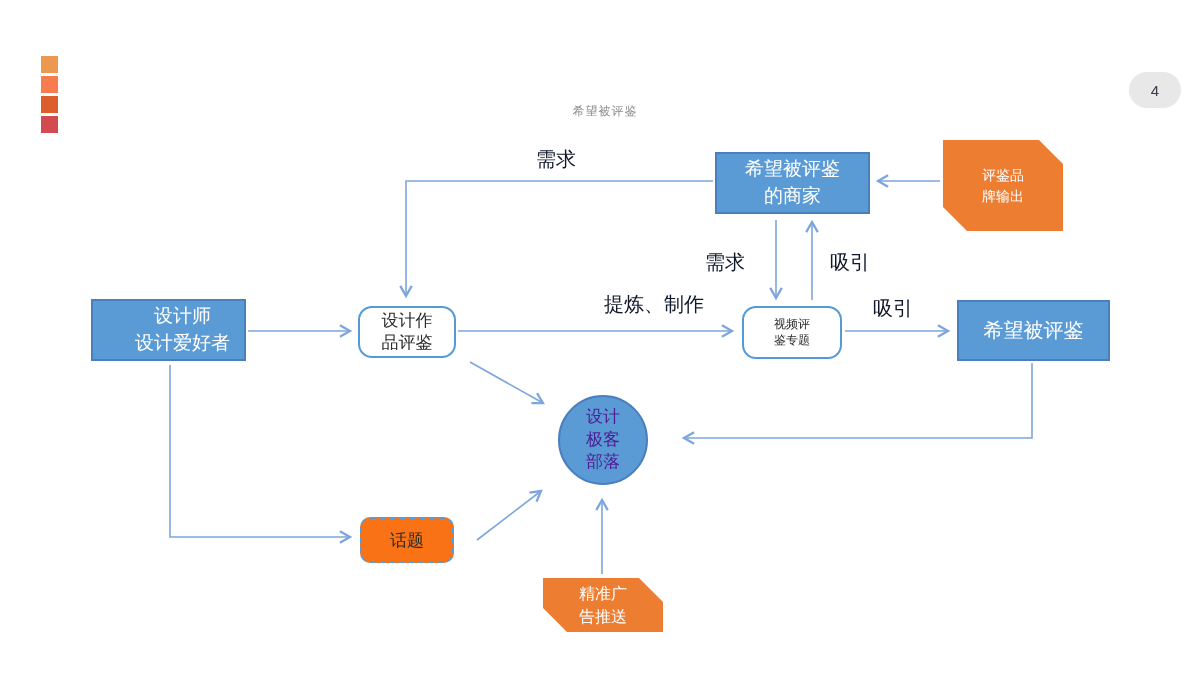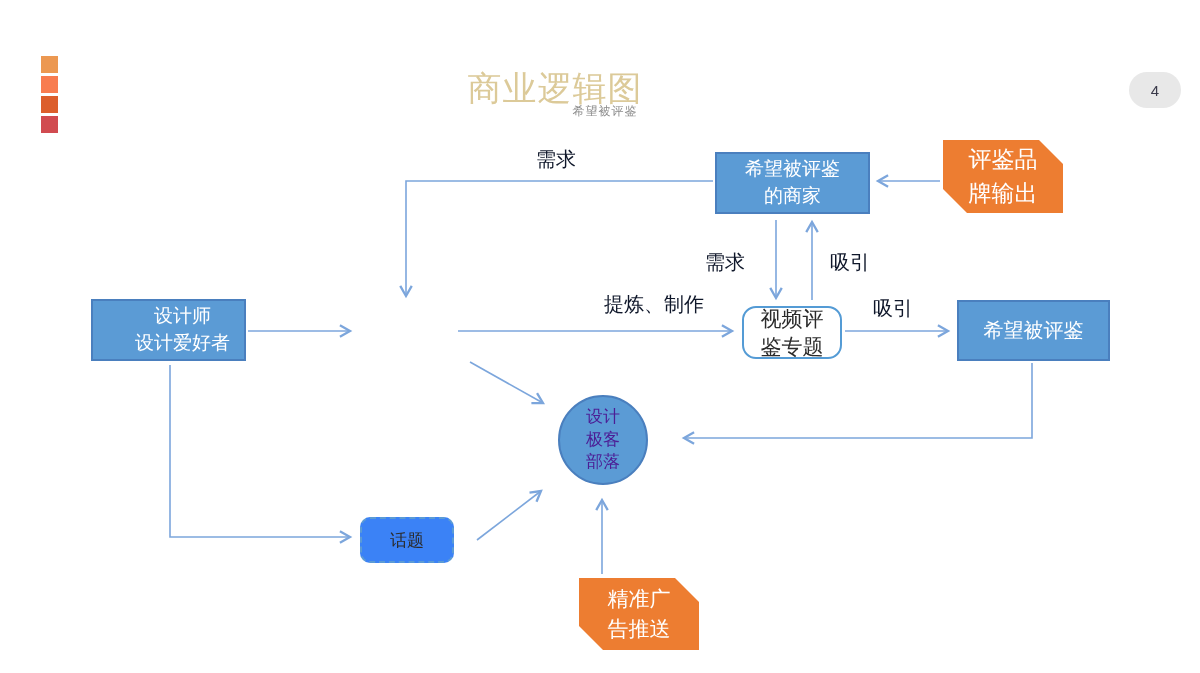--- a/index.html
+++ b/index.html
@@ -38,34 +38,34 @@
   #arrows { position:absolute; left:0; top:0; }
   #arrows path { fill:none; stroke:#7CA6DC; stroke-width:1.6; }
 
   
   .node {
     position:absolute; display:flex; align-items:center; justify-content:center;
     text-align:center; white-space:pre-line; box-sizing:border-box;
   }
   .blue   { background:#5B9BD5; border:2px solid #4A7FBE; color:#fff; }
   .outline{ background:#fff; border:2px solid #549BD5; border-radius:14px; color:#2B2B2B; }
-  .dashed { background:#3b82f6; border:2px dashed #5B9BD5; border-radius:10px; color:#2B2B2B; }
+  .dashed { background:#f97316; border:2px dashed #5B9BD5; border-radius:10px; color:#2B2B2B; }
   .orange { background:#ED7D31; color:#fff;
     clip-path:polygon(0 0, calc(100% - 24px) 0, 100% 24px, 100% 100%, 24px 100%, 0 calc(100% - 24px)); }
   .circle { background:#5B9BD5; border:2px solid #4A7FBE; border-radius:50%; color:#4c1d95; }
 
   #n-designers { left:91px;  top:299px; width:155px; height:62px; font-size:19px; line-height:1.4;padding-left:28px; }
   #n-works     { left:358px; top:306px; width:98px;  height:52px; font-size:17px; line-height:1.3; }
   #n-merchants { left:715px; top:152px; width:155px; height:62px; font-size:19px; line-height:1.4;text-align:center; }
-  #n-brand     { left:943px; top:140px; width:120px; height:73px; font-size:23px; line-height:1.45; }
-  #n-video     { left:742px; top:306px; width:100px; height:53px; font-size:21px; line-height:1.3; }
+  #n-brand     { left:943px; top:140px; width:120px; height:91px; font-size:14px; line-height:1.45; }
+  #n-video     { left:742px; top:306px; width:100px; height:53px; font-size:12px; line-height:1.3; }
   #n-users     { left:957px; top:300px; width:153px; height:61px; font-size:20px; }
   #n-tribe     { left:558px; top:395px; width:90px;  height:90px; font-size:17px; line-height:1.35; }
   #n-topic     { left:360px; top:517px; width:94px;  height:46px; font-size:17px; }
-  #n-adpush    { left:543px; top:578px; width:120px; height:72px; font-size:21px; line-height:1.45;margin-left:36px; }
+  #n-adpush    { left:543px; top:578px; width:120px; height:54px; font-size:16px; line-height:1.45; }
 
   
   .flabel { position:absolute; color:#0f172a; font-size:20px; }
   #l-demand-top    { left:506px; top:146px; width:100px; text-align:center; }
   #l-refine        { left:529px; top:291px; width:175px; text-align:right; }
   #l-demand-mid    { left:705px; top:249px; width:60px; }
   #l-attract-mid   { left:830px; top:249px; width:60px; }
   #l-attract-right { left:873px; top:295px; width:60px; }
   #l-interests     { left:253px; top:429px; font-size:23px; }
 </style>
@@ -74,21 +74,20 @@
 
 <div id="slide">
 
   <div id="accent-bars">
     <div class="bar"></div>
     <div class="bar"></div>
     <div class="bar"></div>
     <div class="bar"></div>
   </div>
 
-  <div id="slide-title">商业逻辑图</div>
   <div id="slide-subtitle">希望被评鉴</div>
   <div id="page-pill">
     <span>4</span>
   </div>
 
   <svg id="arrows" width="1200" height="673" viewBox="0 0 1200 673">
     <defs>
       <marker id="ah" viewBox="0 0 10 10" refX="8" refY="5" markerWidth="9" markerHeight="9" orient="auto-start-reverse">
         <path d="M1,1 L8,5 L1,9" fill="none" stroke="#7CA6DC" stroke-width="1.6"></path>
       </marker>
@@ -102,20 +101,22 @@
     <path d="M470 362 L543 403" marker-end="url(#ah)"></path>
     <path d="M170 365 L170 537 L350 537" marker-end="url(#ah)"></path>
     <path d="M477 540 L541 491" marker-end="url(#ah)"></path>
     <path d="M602 574 L602 500" marker-end="url(#ah)"></path>
     <path d="M1032 363 L1032 438 L684 438" marker-end="url(#ah)"></path>
     <path d="M940 181 L878 181" marker-end="url(#ah)"></path>
   </svg>
 
   <div id="n-designers" class="node blue">设计师
 设计爱好者</div>
+  <div id="n-works" class="node outline">设计作
+品评鉴</div>
   <div id="n-merchants" class="node blue">希望被评鉴
 的商家</div>
   <div id="n-brand" class="node orange">评鉴品
 牌输出</div>
   <div id="n-video" class="node outline">视频评
 鉴专题</div>
   <div id="n-users" class="node blue">希望被评鉴</div>
   <div id="n-tribe" class="node circle">设计
 极客
 部落</div>

